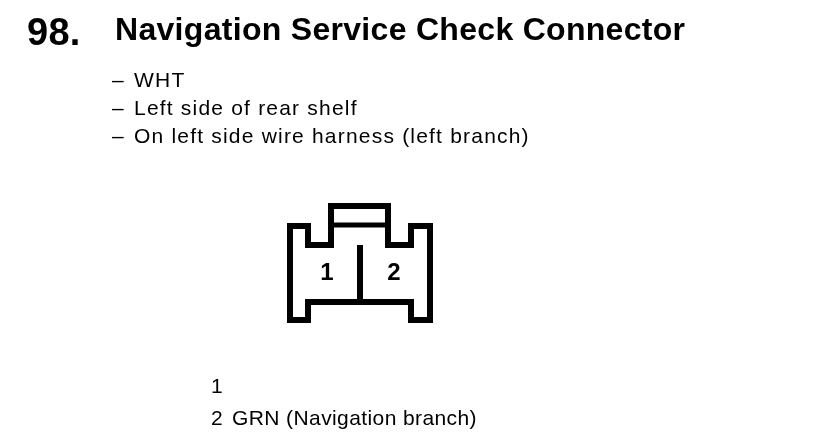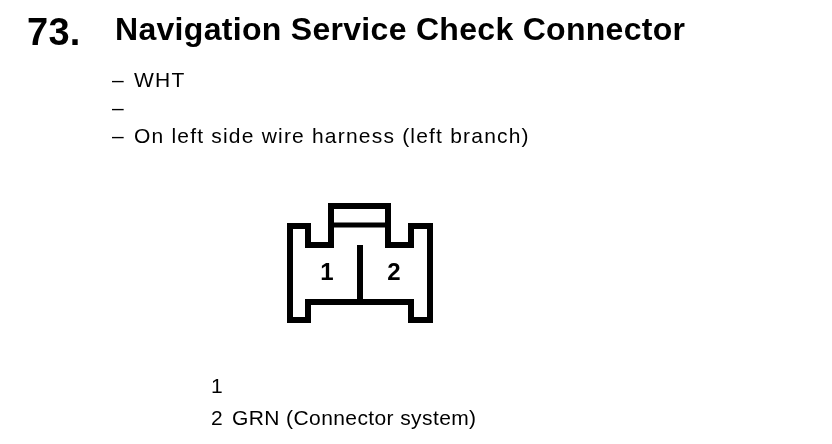--- a/index.html
+++ b/index.html
@@ -44,31 +44,32 @@
     font-size: 21px; line-height: 32px; letter-spacing: 0.4px;
   }
   .legend-row { display: flex; white-space: nowrap; }
   .legend-pin { display: inline-block; flex: 0 0 13px; width: 13px; margin-right: 8px; }
 </style>
 </head>
 <body>
 
 <div class="page">
 
-  <div class="item-number">73.</div>
+  <div class="item-number">98.</div>
 
   <div class="page-title">Navigation Service Check Connector</div>
 
   <div class="details">
     <div class="detail-item">
       <span class="dash">–</span>
       <span class="detail-text">WHT</span>
     </div>
     <div class="detail-item">
       <span class="dash">–</span>
+      <span class="detail-text">Left side of rear shelf</span>
     </div>
     <div class="detail-item">
       <span class="dash">–</span>
       <span class="detail-text">On left side wire harness (left branch)</span>
     </div>
   </div>
 
   <svg class="connector" width="150" height="130" viewBox="0 0 150 130">
     <path d="M5,24 L23,24 L23,43 L46,43 L46,4 L103,4 L103,43 L126,43 L126,24 L145,24 L145,118 L126,118 L126,100 L23,100 L23,118 L5,118 Z" fill="#ffffff" stroke="#000000" stroke-width="6" stroke-linejoin="miter"></path>
     <line x1="46" y1="23" x2="103" y2="23" stroke="#000000" stroke-width="5"></line>
@@ -76,17 +77,17 @@
     <text x="42" y="78" text-anchor="middle">1</text>
     <text x="109" y="78" text-anchor="middle">2</text>
   </svg>
 
   <div class="legend">
     <div class="legend-row">
       <span class="legend-pin">1</span>
     </div>
     <div class="legend-row">
       <span class="legend-pin">2</span>
-      <span class="legend-wire">GRN (Connector system)</span>
+      <span class="legend-wire">GRN (Navigation branch)</span>
     </div>
   </div>
 
 </div>
 
 </body></html>

